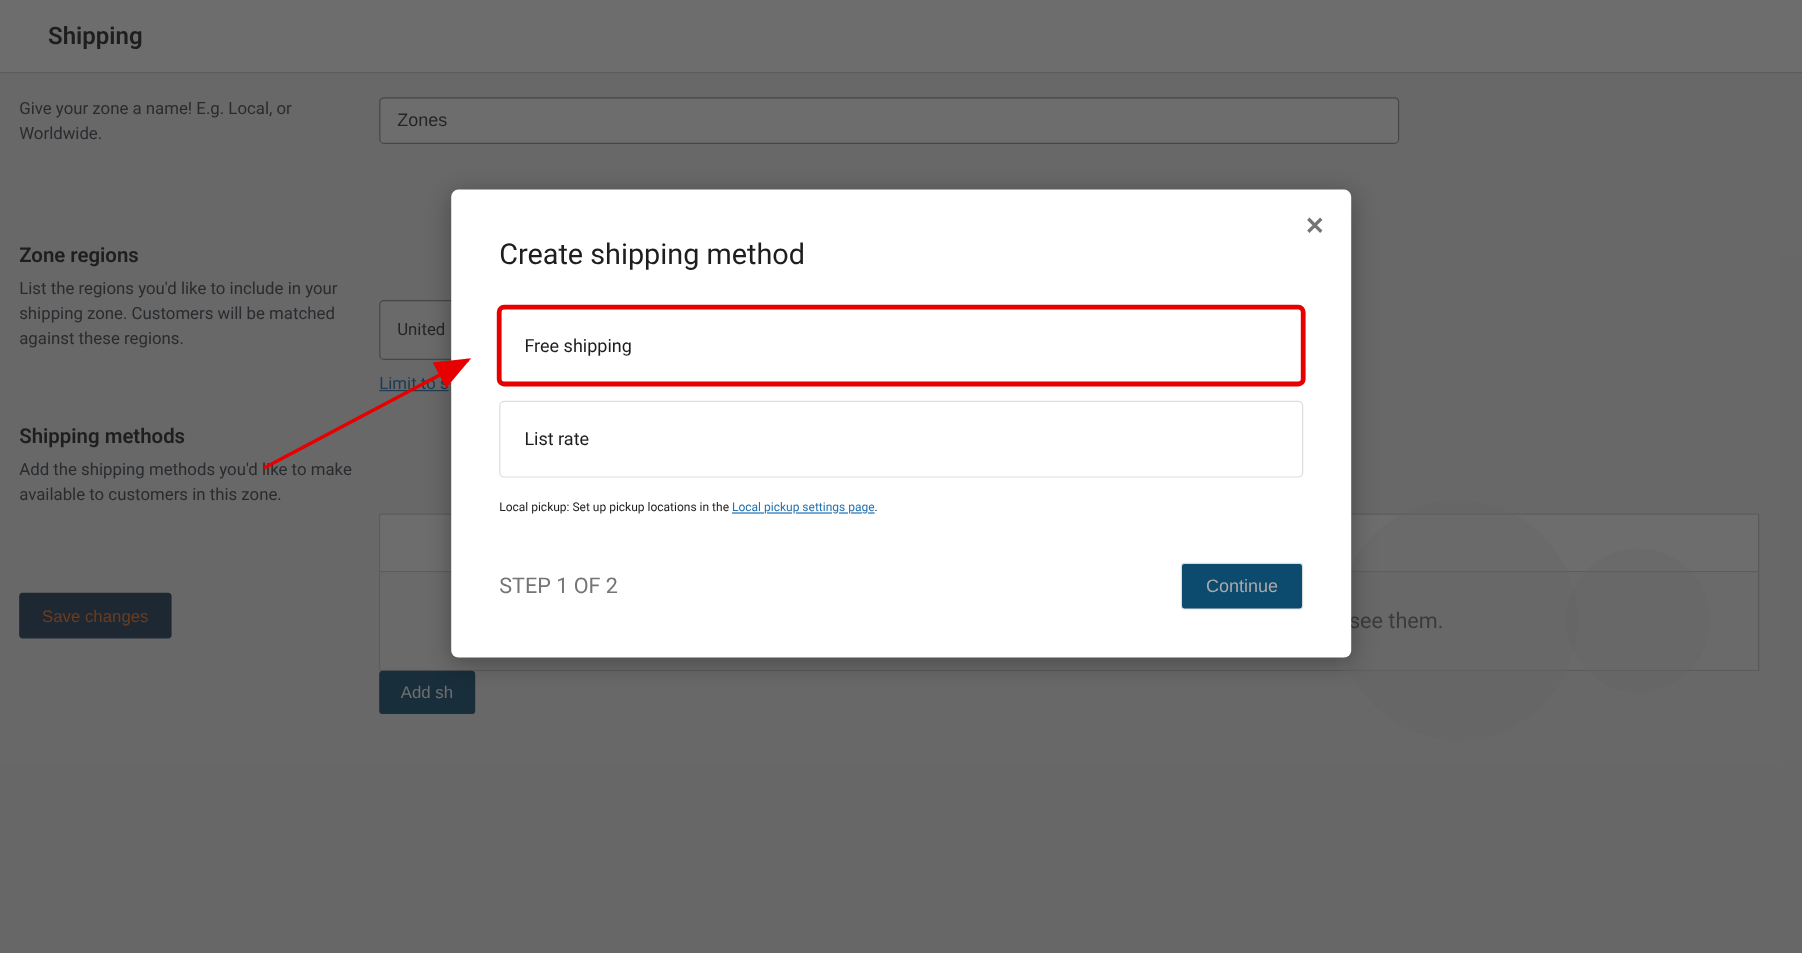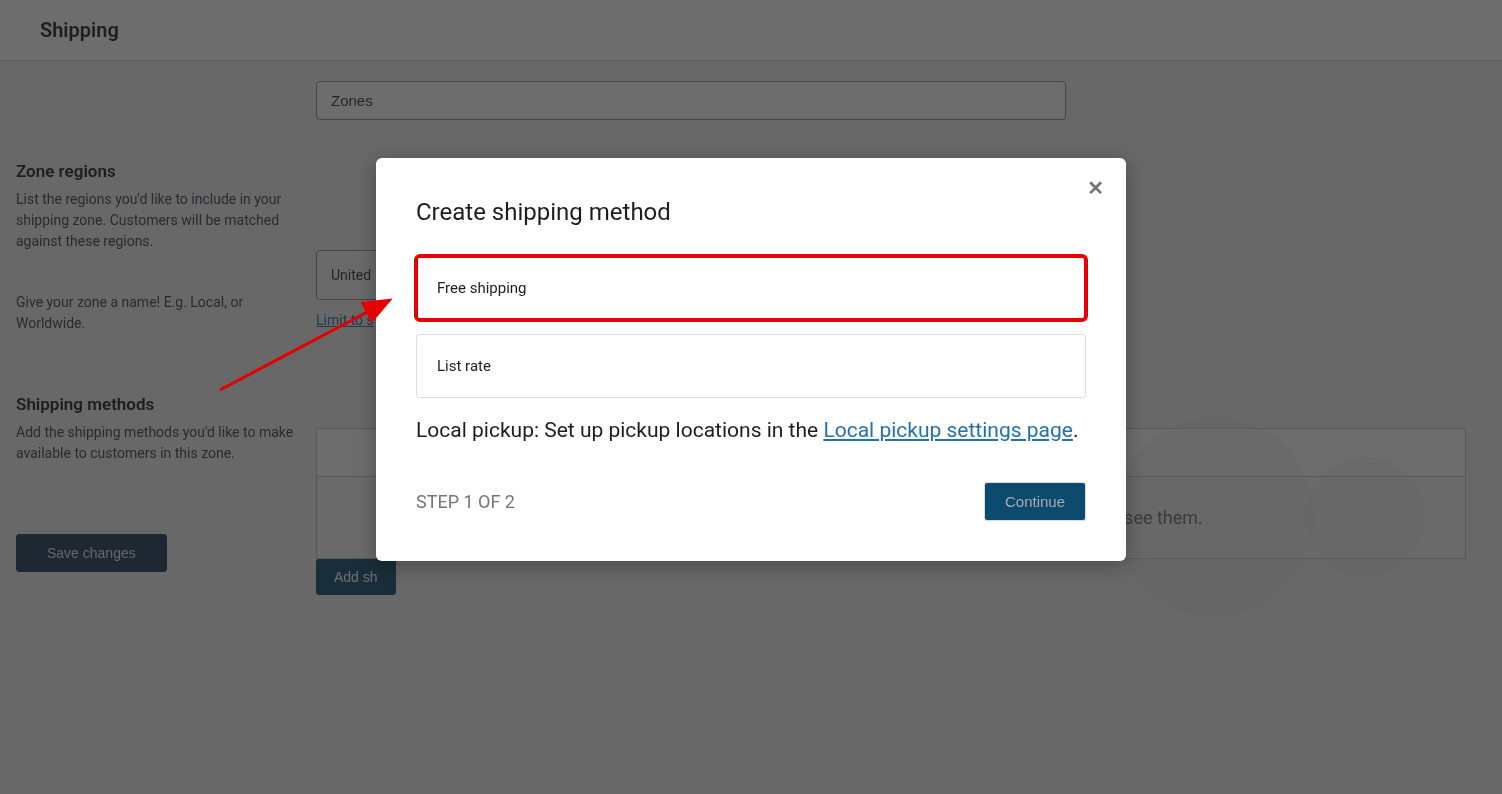--- a/index.html
+++ b/index.html
@@ -40,21 +40,21 @@
       color: #3c434a;
       line-height: 1.5;
     }
     .section-heading {
       font-size: 17px;
       font-weight: 600;
       color: #1e1e1e;
       margin-bottom: 8px;
     }
     .zone-input {
-      width: 750px;
+      width: 850px;
       padding: 10px 14px;
       border: 1px solid #8c8f94;
       border-radius: 4px;
       font-size: 15px;
       color: #2c3338;
       background: #fff;
     }
     .region-chip {
       display: inline-block;
       background: #f6f7f7;
@@ -122,23 +122,23 @@
       color: #fff;
       border: none;
       padding: 10px 18px;
       font-size: 14px;
       border-radius: 3px;
       cursor: pointer;
       margin-top: 0;
     }
     .btn-save {
       background: #1f3a5a;
-      color: #e5e5e5;
+      color: #f97316;
       border: 1px solid #1f3a5a;
-      padding: 10px 30px;
+      padding: 10px 18px;
       font-size: 14px;
       border-radius: 3px;
       cursor: pointer;
       margin-top: 30px;
     }
 
     
     .overlay {
       position: absolute;
       top: 0; left: 0; right: 0; bottom: 0;
@@ -180,21 +180,21 @@
       margin-bottom: 14px;
       font-size: 15px;
       color: #1e1e1e;
       cursor: pointer;
     }
     .option.highlighted {
       outline: 4px solid #e60000;
       outline-offset: -2px;
     }
     .local-pickup-text {
-      font-size: 21px;
+      font-size: 10px;
       color: #1e1e1e;
       margin-top: 20px;
     }
     .local-pickup-text a {
       color: #2271b1;
       text-decoration: underline;
     }
     .modal-footer {
       display: flex;
       justify-content: space-between;
@@ -224,26 +224,26 @@
   </style>
 </head>
 <body>
 
 <div class="header">
   <h1>Shipping</h1>
 </div>
 
 <div class="content">
   <div class="left-col">
+    <div class="section">
+      <p class="section-desc">Give your zone a name! E.g. Local, or Worldwide.</p>
+    </div>
     <div class="section" style="margin-top:80px">
       <h2 class="section-heading">Zone regions</h2>
       <p class="section-desc">List the regions you'd like to include in your shipping zone. Customers will be matched against these regions.</p>
-    </div>
-    <div class="section">
-      <p class="section-desc">Give your zone a name! E.g. Local, or Worldwide.</p>
     </div>
     <div class="section" style="margin-top:60px">
       <h2 class="section-heading">Shipping methods</h2>
       <p class="section-desc">Add the shipping methods you'd like to make available to customers in this zone.</p>
     </div>
     <button class="btn-save">Save changes</button>
   </div>
 
   <div class="right-col">
     <input class="zone-input" value="Zones" style="">

